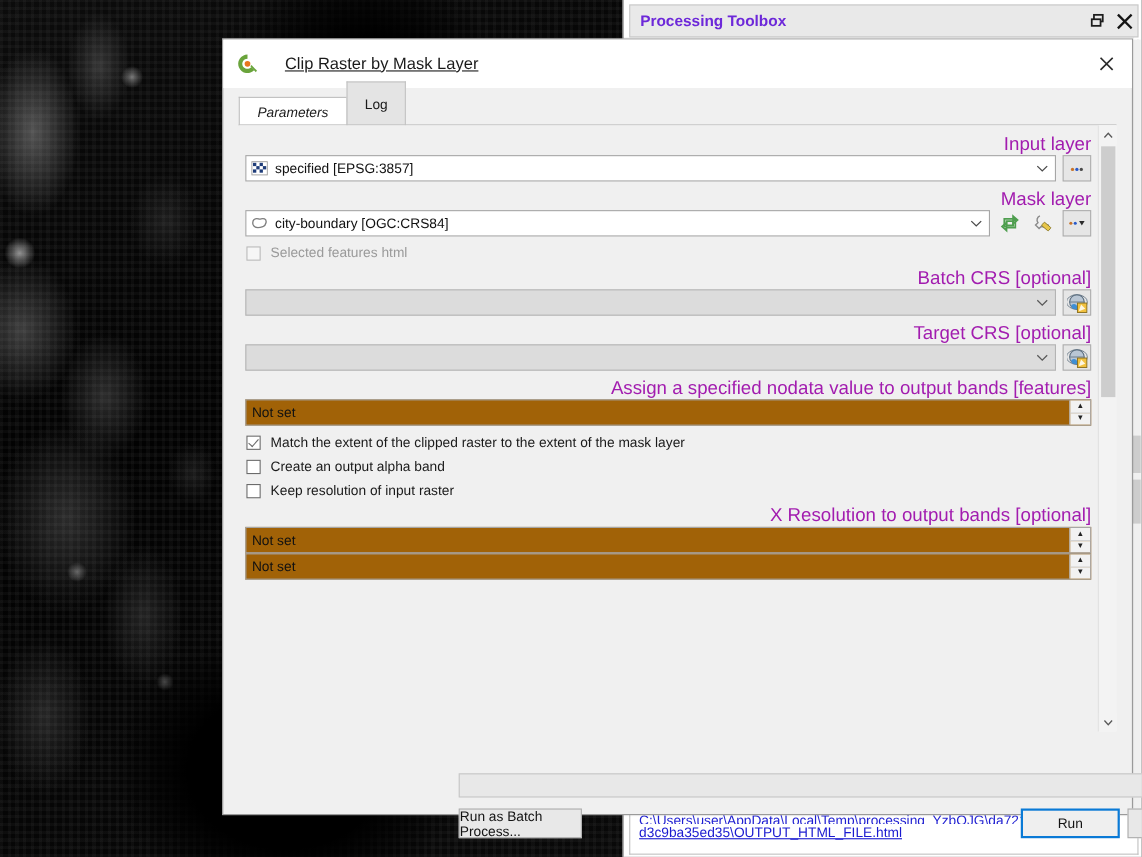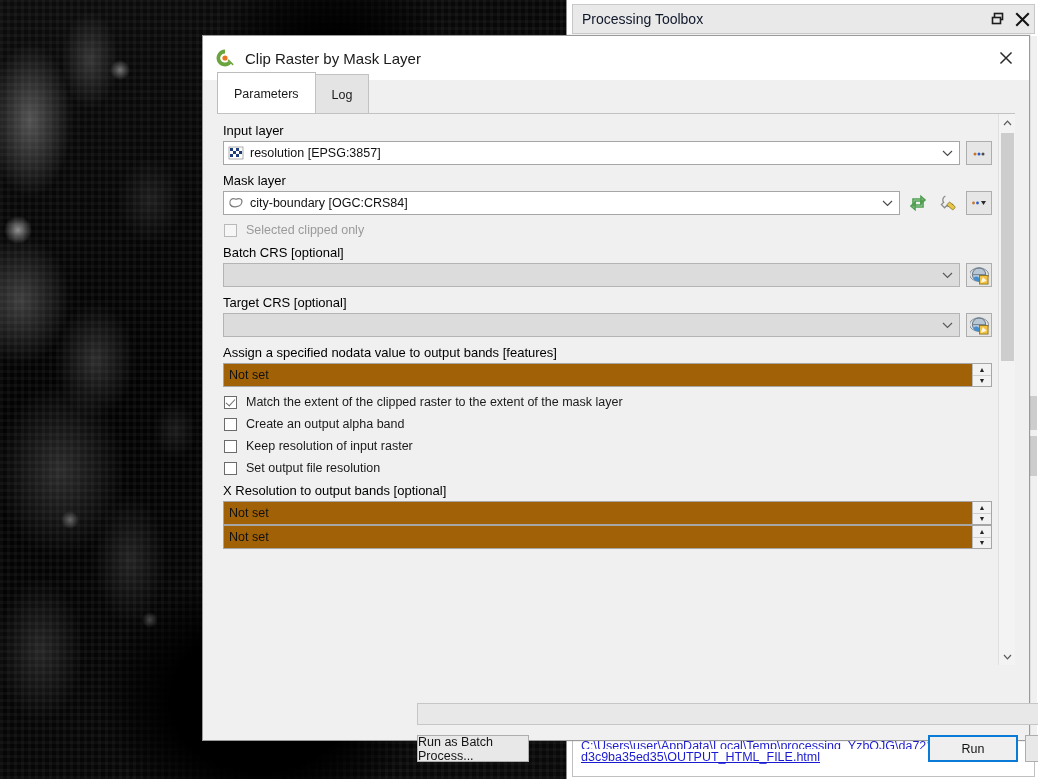--- a/index.html
+++ b/index.html
@@ -51,21 +51,21 @@
   #toolbox-panel {
     position: absolute; left: 566px; top: 0; width: 472px; height: 779px;
     background: #ffffff; border-left: 1px solid #8e8e8e;
   }
   #toolbox-titlebar {
     position: absolute; left: 5px; top: 4px; right: 3px; height: 30px;
     background: #e9e9e9; border: 1px solid #c8c8c8;
     display: flex; align-items: center;
   }
   #toolbox-title {
-    margin-left: 9px; font-size: 14px; color: #0f172a; flex: 1;
+    margin-left: 9px; font-size: 14px; color: #6d28d9; flex: 1; font-weight: bold;
   }
   .tb-btn { width: 24px; height: 24px; display:flex; align-items:center; justify-content:center; cursor: default; }
   #toolbox-body {
     position: absolute; left: 5px; top: 36px; right: 3px; bottom: 2px;
     background: #ffffff; border: 1px solid #c0c0c0; border-top: none;
   }
   
   #panel-scrollbar {
     position: absolute; right: 1px; top: 36px; width: 13px; bottom: 40px;
     background: #f0f0f0; border-left: 1px solid #dcdcdc;
@@ -94,53 +94,53 @@
   }
   #dialog-titlebar {
     position: absolute; left: 0; top: 0; right: 0; height: 44px;
     background: #ffffff;
     display: flex; align-items: center;
   }
   #qgis-logo {
     width: 20px; height: 20px; margin-left: 12px; position: relative; flex: none;
   }
   #dialog-title {
-    margin-left: 10px; font-size: 15px; color: #1a1a1a;
+    margin-left: 24px; font-size: 15px; color: #1a1a1a; text-decoration: underline;
   }
   #dialog-close {
     position: absolute; right: 10px; top: 9px;
     width: 26px; height: 26px; display: flex; align-items: center; justify-content: center;
     font-size: 17px; color: #333; cursor: default;
   }
 
   
   #tabs {
     position: absolute; left: 14px; top: 52px; right: 14px; height: 26px;
     display: flex; align-items: flex-end;
   }
   .tab {
     height: 40px; padding: 0 16px; display: flex; align-items: center;
     font-size: 12.5px; color: #1a1a1a; background: #e4e4e4;
     border: 1px solid #c2c2c2; border-bottom: none; margin-right: -1px;
   }
-  .tab.active { background: #ffffff; border-color: #bcbcbc; height: 42px; }
+  .tab.active { background: #ffffff; border-color: #bcbcbc; height: 26px; font-style: italic; }
   #tab-underline {
     position: absolute; left: 14px; top: 77px; right: 14px; height: 1px; background: #c2c2c2;
   }
 
   
   #params-viewport {
     position: absolute; left: 14px; top: 78px; right: 14px; height: 551px;
     background: #f0f0f0; overflow: hidden;
   }
   #params-content {
     position: absolute; left: 0; top: 0; right: 17px; padding: 5px 6px 6px 6px;
   }
   .field-label {
-    font-size: 13px; color: #000000; margin: 8px 0 3px 0; line-height: 15px;
+    font-size: 17px; color: #a21caf; margin: 8px 0 3px 0; line-height: 15px; text-align: right;
   }
   .field-label:first-child { margin-top: 4px; }
 
   .row { display: flex; align-items: center; gap: 6px; }
 
   .combo {
     flex: 1; height: 24px; background: #ffffff; border: 1px solid #a6a6a6;
     display: flex; align-items: center; padding: 0 4px; position: relative;
     font-size: 12.5px; color: #111;
   }
@@ -302,21 +302,21 @@
               <svg width="16" height="16" viewBox="0 0 16 16">
                 <rect x="1" y="2" width="14" height="12" fill="#ffffff" stroke="#9a9a9a" stroke-width="0.8"></rect>
                 <rect x="2" y="3" width="3" height="3" fill="#1f3d7a"></rect>
                 <rect x="8" y="3" width="3" height="3" fill="#1f3d7a"></rect>
                 <rect x="5" y="6" width="3" height="3" fill="#1f3d7a"></rect>
                 <rect x="11" y="6" width="3" height="3" fill="#1f3d7a"></rect>
                 <rect x="2" y="9" width="3" height="3" fill="#1f3d7a"></rect>
                 <rect x="8" y="9" width="3" height="3" fill="#1f3d7a"></rect>
               </svg>
             </span>
-            <span class="txt">resolution [EPSG:3857]</span>
+            <span class="txt">specified [EPSG:3857]</span>
             <span class="chev">
               <svg width="11" height="8" viewBox="0 0 11 8">
                   <path d="M1 2 L5.5 6.4 L10 2" fill="none" stroke="#4a4a4a" stroke-width="1.2"></path>
                 </svg>
             </span>
           </div>
           <div class="sq-btn">
             <svg width="16" height="12" viewBox="0 0 16 12">
               <circle cx="4" cy="7" r="1.5" fill="#c8742a"></circle>
               <circle cx="8" cy="7" r="1.5" fill="#2a5ac8"></circle>
@@ -356,21 +356,21 @@
             <svg width="18" height="12" viewBox="0 0 18 12">
               <circle cx="3.5" cy="6" r="1.4" fill="#c8742a"></circle>
               <circle cx="7.5" cy="6" r="1.4" fill="#2a5ac8"></circle>
               <path d="M11 4 L16 4 L13.5 8 Z" fill="#2b2b2b"></path>
             </svg>
           </div>
         </div>
 
         <div class="chk-row">
           <span class="chk disabled"></span>
-          <span class="chk-label disabled">Selected clipped only</span>
+          <span class="chk-label disabled">Selected features html</span>
         </div>
 
         <div class="field-label">Batch CRS [optional]</div>
         <div class="row">
           <div class="combo disabled">
             <span class="txt"></span>
             <span class="chev">
               <svg width="11" height="8" viewBox="0 0 11 8">
                   <path d="M1 2 L5.5 6.4 L10 2" fill="none" stroke="#5a5a5a" stroke-width="1.2"></path>
                 </svg>
@@ -424,24 +424,20 @@
           <span class="chk-label">Match the extent of the clipped raster to the extent of the mask layer</span>
         </div>
         <div class="chk-row">
           <span class="chk"></span>
           <span class="chk-label">Create an output alpha band</span>
         </div>
         <div class="chk-row">
           <span class="chk"></span>
           <span class="chk-label">Keep resolution of input raster</span>
         </div>
-        <div class="chk-row">
-          <span class="chk"></span>
-          <span class="chk-label">Set output file resolution</span>
-        </div>
 
         <div class="field-label">X Resolution to output bands [optional]</div>
         <div class="row">
           <div class="spin-wrap">
             <span>Not set</span>
             <span class="spin-btns">
               <div>▲</div>
               <div>▼</div>
             </span>
           </div>

